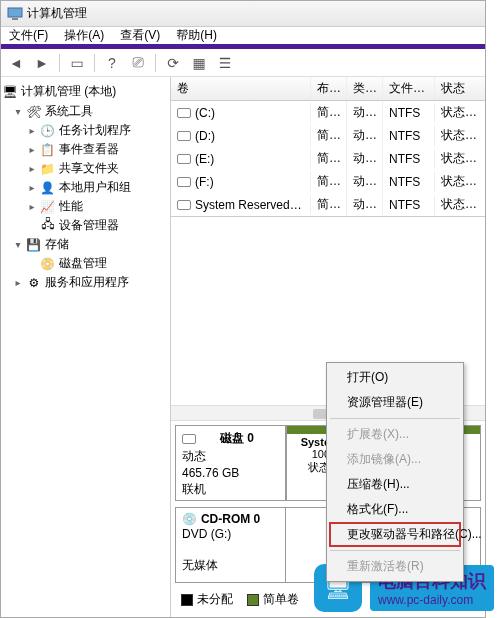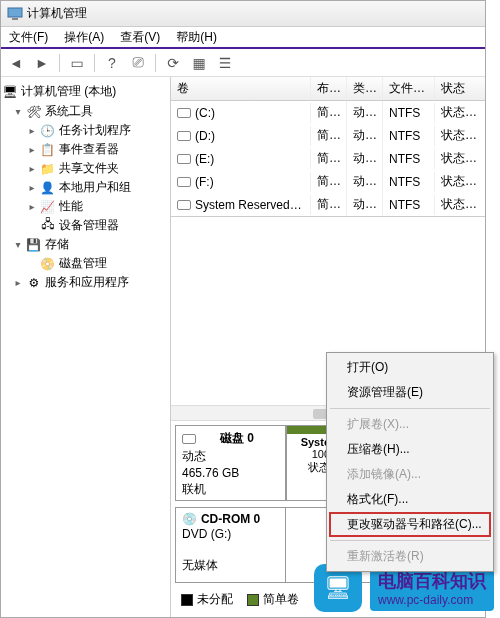--- a/index.html
+++ b/index.html
@@ -1,20 +1,20 @@
 <!DOCTYPE html>
 <html><head>
 <meta charset="utf-8">
 <style>
   * { box-sizing: border-box; font-family: "Microsoft YaHei", "SimSun", Arial, sans-serif; }
   body { margin:0; padding:0; width:500px; height:618px; background:#fff; font-size:12px; color:#000; overflow:hidden; position:relative; }
   .window { width:486px; height:618px; background:#fff; border:1px solid #aaa; display:flex; flex-direction:column; }
   .titlebar { height:26px; background:linear-gradient(#f7f7f7,#e8e8e8); border-bottom:1px solid #ccc; display:flex; align-items:center; padding-left:6px; }
   .titlebar .icon { width:16px; height:16px; margin-right:4px; }
-  .menubar { height:22px; display:flex; padding-left:4px; gap:8px; border-bottom:2px solid #4c1d95; }
+  .menubar { height:22px; display:flex; align-items:center; padding-left:4px; gap:8px; border-bottom:5px solid #4c1d95; }
   .menubar span { padding:2px 4px; cursor:default; }
   .toolbar { height:28px; display:flex; align-items:center; padding-left:4px; gap:4px; border-bottom:1px solid #ddd; }
   .tb-btn { width:22px; height:22px; display:flex; align-items:center; justify-content:center; color:#555; font-size:14px; }
   .tb-sep { width:1px; height:18px; background:#ccc; margin:0 2px; }
   .body { flex:1; display:flex; overflow:hidden; }
   .tree { width:170px; border-right:1px solid #ccc; padding:4px 2px; overflow:auto; }
   .tree-root { display:flex; align-items:center; gap:4px; padding:2px 0; }
   .tree-item { display:flex; align-items:center; gap:4px; padding:1px 0; white-space:nowrap; }
   .ind10 { padding-left:10px; } .ind24 { padding-left:24px; } .ind38 { padding-left:38px; }
   .expander { width:10px; display:inline-block; text-align:center; color:#666; font-size:10px; }
@@ -33,21 +33,21 @@
   .disk-row { display:flex; border:1px solid #999; margin-bottom:6px; height:76px; }
   .disk-info { width:110px; border-right:1px solid #999; padding:4px 6px; display:flex; flex-direction:column; gap:1px; }
   .disk-blocks { flex:1; display:flex; }
   .disk-block { border-left:1px solid #999; min-width:48px; display:flex; flex-direction:column; }
   .block-top { height:8px; background:#5e842a; }
   .block-body { flex:1; padding:2px 4px; font-size:11px; }
   .legend { margin-top:4px; display:flex; gap:14px; padding:2px 6px; }
   .leg-square { width:12px; height:12px; display:inline-block; margin-right:4px; vertical-align:middle; border:1px solid #333; }
   .leg-black { background:#000; } .leg-olive { background:#5e842a; }
 
-  .context-menu { position:absolute; left:326px; top:352px; width:168px; background:#f2f2f2; border:1px solid #9a9a9a; box-shadow:2px 2px 4px rgba(0,0,0,0.25); padding:2px; z-index:50; }
+  .context-menu { position:absolute; left:326px; top:362px; width:138px; background:#f2f2f2; border:1px solid #9a9a9a; box-shadow:2px 2px 4px rgba(0,0,0,0.25); padding:2px; z-index:50; }
   .cm-item { padding:4px 18px; white-space:nowrap; color:#000; }
   .cm-item.disabled { color:#9a9a9a; }
   .cm-sep { height:1px; background:#ccc; margin:3px 1px; }
   .cm-item.selected { outline:2px solid #c33; outline-offset:-2px; }
 
   .watermark { position:absolute; right:6px; bottom:6px; display:flex; align-items:center; gap:8px; z-index:40; }
   .wm-badge { width:48px; height:48px; background:#1a9dd9; border-radius:10px; display:flex; align-items:center; justify-content:center; color:#fff; font-size:22px; }
   .wm-text { display:flex; flex-direction:column; color:#4c1d95; background:#1a9dd9; padding:4px 8px; border-radius:4px; }
   .wm-text .line1 { font-size:18px; font-weight:bold; }
   .wm-text .line2 { font-size:12px; }
@@ -238,22 +238,22 @@
       </div>
     </div>
   </div>
 </div>
 
 <div class="context-menu">
   <div class="cm-item">打开(O)</div>
   <div class="cm-item">资源管理器(E)</div>
   <div class="cm-sep"></div>
   <div class="cm-item disabled">扩展卷(X)...</div>
+  <div class="cm-item disabled">添加镜像(A)...</div>
   <div class="cm-item">压缩卷(H)...</div>
-  <div class="cm-item disabled">添加镜像(A)...</div>
   <div class="cm-item">格式化(F)...</div>
   <div class="cm-item selected">更改驱动器号和路径(C)...</div>
   <div class="cm-sep"></div>
   <div class="cm-item disabled">重新激活卷(R)</div>
 </div>
 
 <div class="watermark">
   <div class="wm-badge">🖥</div>
   <div class="wm-text">
     <span class="line1">电脑百科知识</span>

